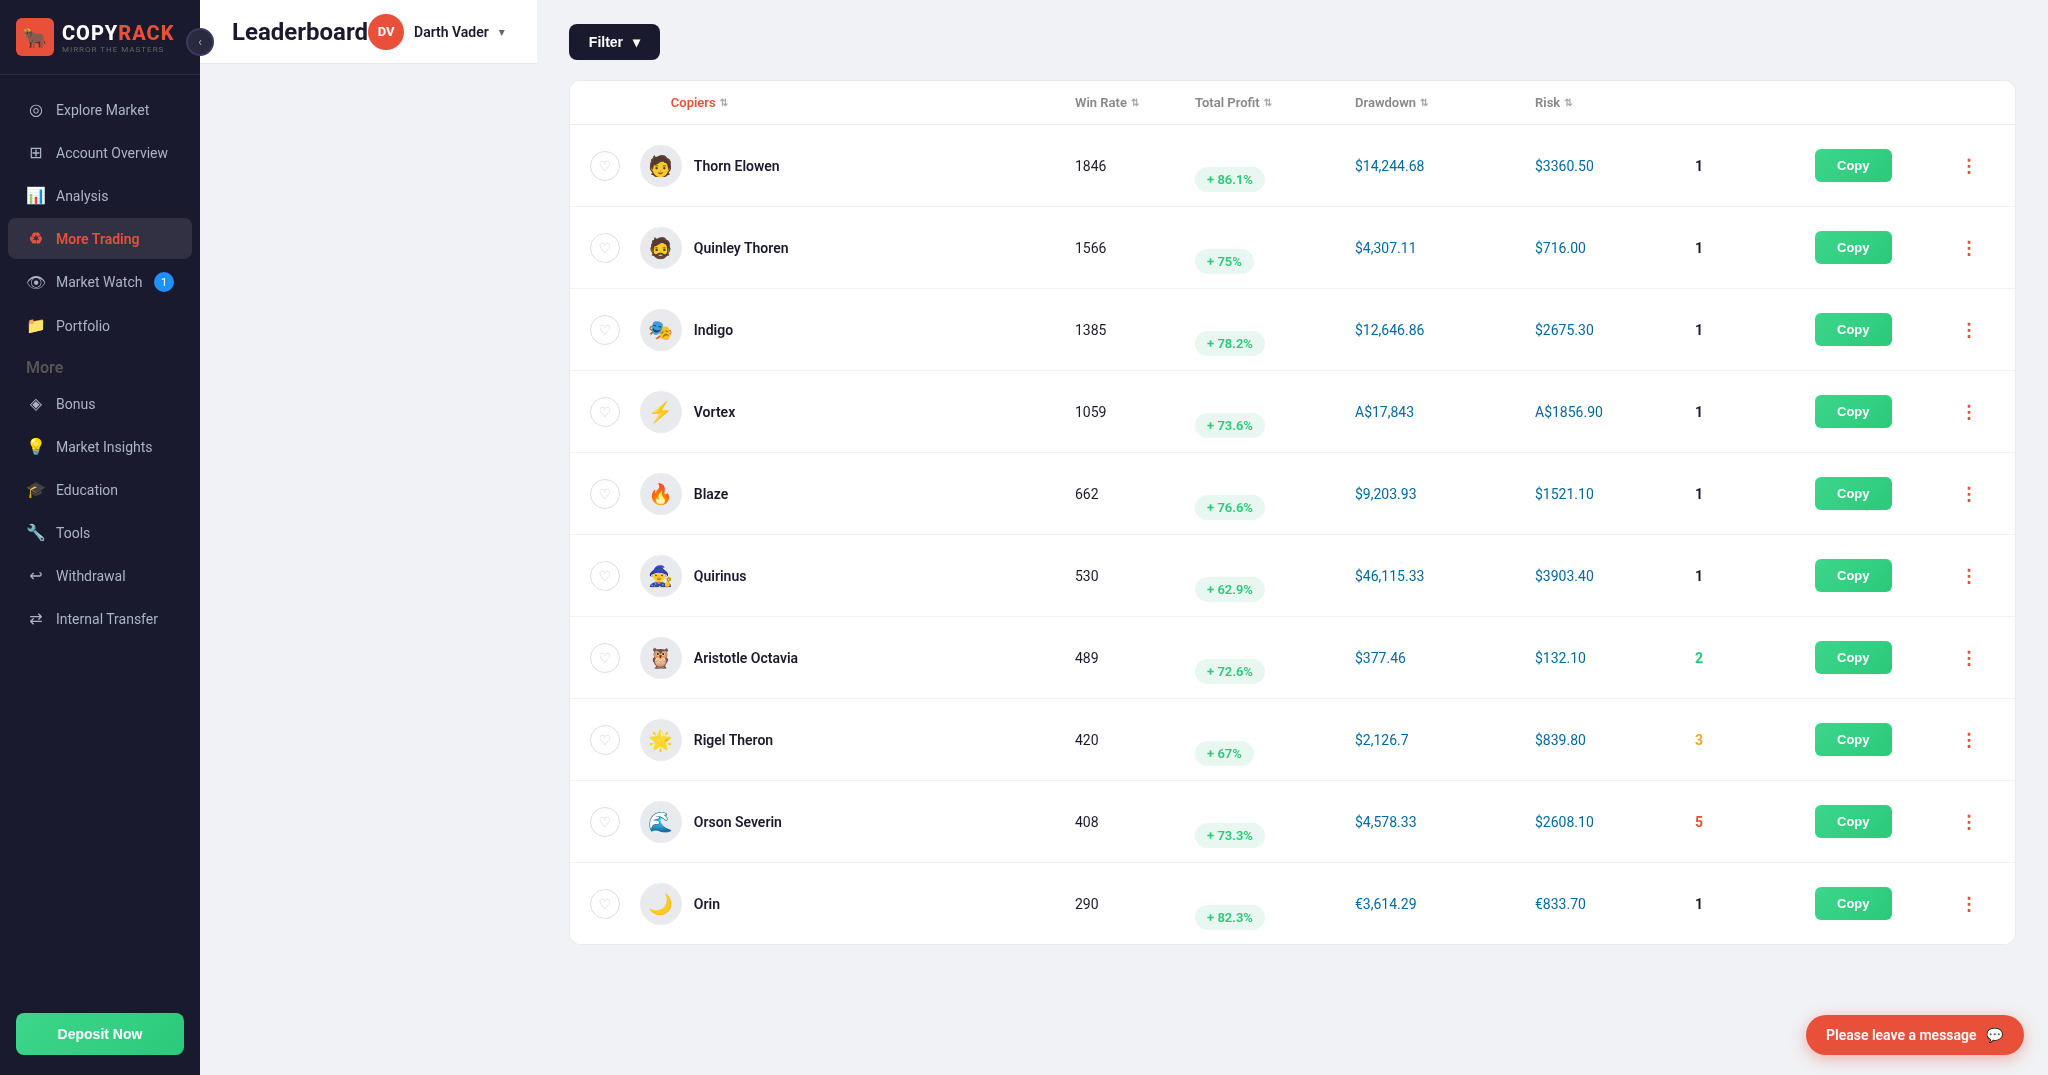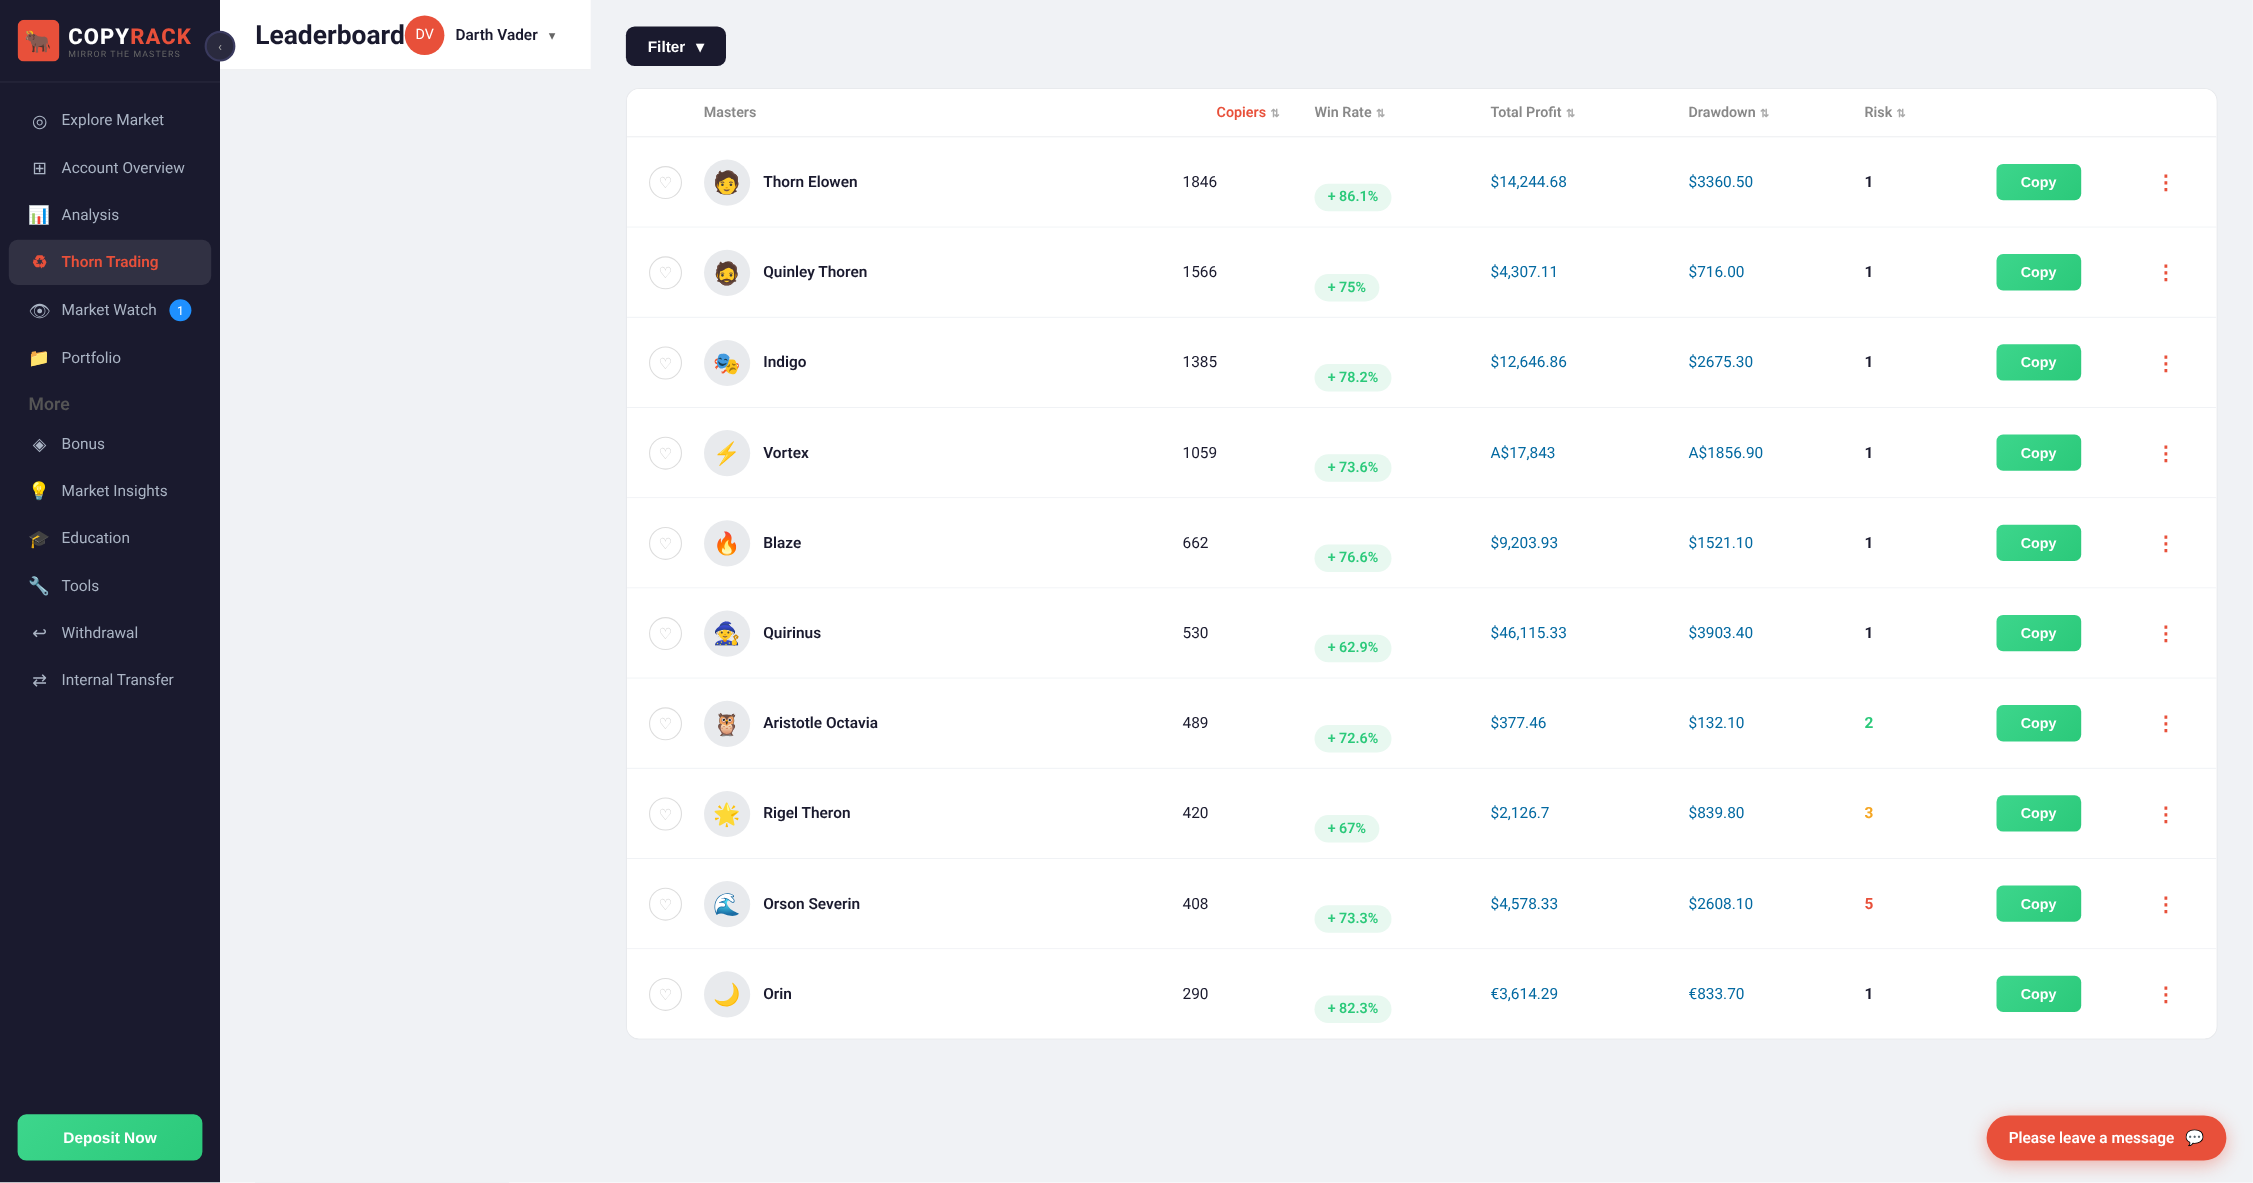--- a/index.html
+++ b/index.html
@@ -146,21 +146,21 @@
     }
     .user-avatar {
       width: 36px;
       height: 36px;
       border-radius: 50%;
       background: #e8503a;
       color: #fff;
       display: flex;
       align-items: center;
       justify-content: center;
-      font-weight: 400;
+      font-weight: 700;
       font-size: 13px;
     }
     .user-name {
       font-size: 14px;
       font-weight: 600;
       color: #1a1a2e;
     }
     .chevron-down { color: #666; font-size: 12px; }
 
     
@@ -365,21 +365,21 @@
     <div class="sidebar-item">
       <span class="icon">⊞</span>
       <span>Account Overview</span>
     </div>
     <div class="sidebar-item">
       <span class="icon">📊</span>
       <span>Analysis</span>
     </div>
     <div class="sidebar-item active">
       <span class="icon">♻</span>
-      <span>Thorn Trading</span>
+      <span>More Trading</span>
     </div>
     <div class="sidebar-item">
       <span class="icon">👁</span>
       <span>Market Watch</span>
       <span class="market-watch-badge">1</span>
     </div>
     <div class="sidebar-item">
       <span class="icon">📁</span>
       <span>Portfolio</span>
     </div>
@@ -427,21 +427,20 @@
 
   <div id="content">
     <button class="filter-btn">
       <span>Filter</span>
       <span>▾</span>
     </button>
 
     <div class="leaderboard-table">
       <div class="table-header">
         <div class="th"></div>
-        <div class="th">Masters</div>
         <div class="th copiers">
           <span>Copiers</span>
           <span class="sort-icon">⇅</span>
         </div>
         <div class="th">
           <span>Win Rate</span>
           <span class="sort-icon">⇅</span>
         </div>
         <div class="th">
           <span>Total Profit</span>

